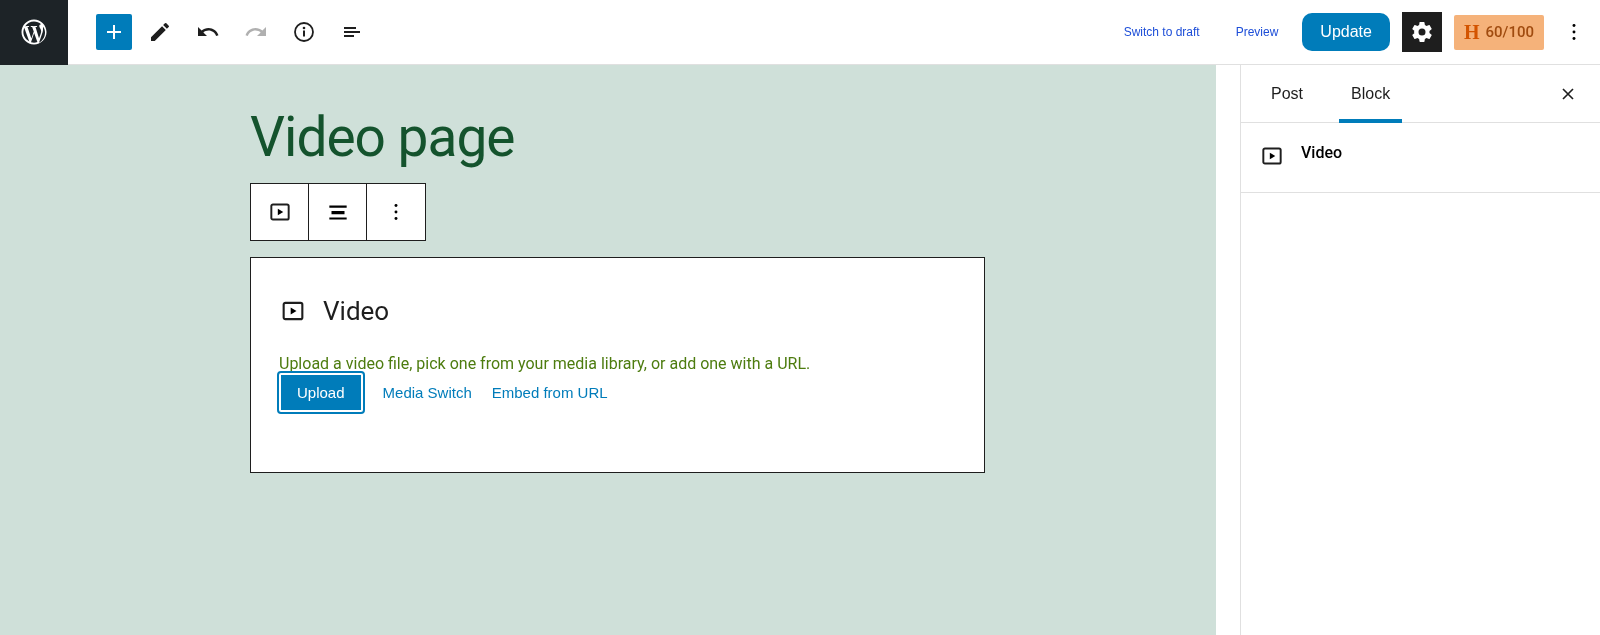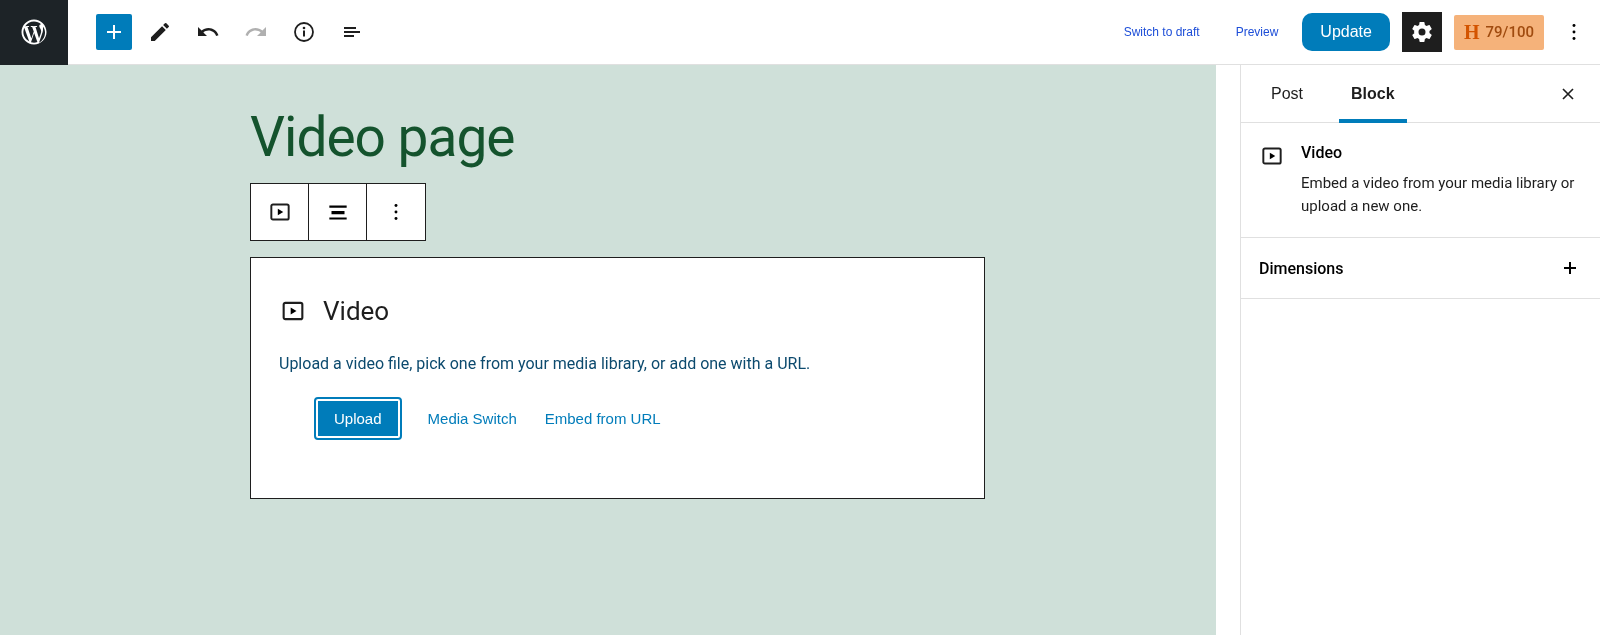--- a/index.html
+++ b/index.html
@@ -29,30 +29,30 @@
   .canvas { flex: 1; background: #cfe0d9; padding: 40px 50px 40px 250px; overflow: hidden; }
   .page-title { font-size: 55px; font-weight: 400; color: #14532d; letter-spacing: -1px; margin-bottom: 14px; }
   
   .block-toolbar { display: flex; border: 1px solid #1e1e1e; background: #fff; width: fit-content; margin-bottom: 16px; }
   .bt-btn { width: 58px; height: 56px; display: flex; align-items: center; justify-content: center; border: none; border-right: 1px solid #1e1e1e; background: #fff; cursor: pointer; }
   .bt-btn:last-child { border-right: none; }
   
   .block-placeholder { background: #fff; border: 1px solid #1e1e1e; padding: 38px 28px 60px; width: 735px; }
   .bp-head { display: flex; align-items: center; gap: 16px; margin-bottom: 28px; }
   .bp-head .label { font-size: 26px; color: #1e1e1e; }
-  .bp-instructions { font-size: 16px; color: #0c4a6e; margin-bottom: 26px; }
-  .bp-actions { display: flex; align-items: center; gap: 28px; margin-left: 37px; }
+  .bp-instructions { font-size: 16px; color: #4d7c0f; }
+  .bp-actions { display: flex; align-items: center; gap: 20px; }
   .upload-btn { background: #007cba; color: #fff; border: 2px solid #fff; outline: 2px solid #007cba; padding: 9px 16px; font-size: 15px; border-radius: 2px; cursor: pointer; }
   .text-action { color: #007cba; font-size: 15px; background: none; border: none; cursor: pointer; }
   
   
   .sidebar { width: 360px; border-left: 1px solid #e0e0e0; background: #fff; display: flex; flex-direction: column; margin-left: 24px; }
   .sb-tabs { display: flex; align-items: center; border-bottom: 1px solid #e0e0e0; height: 58px; padding: 0 18px; position: relative; }
   .sb-tab { font-size: 16px; padding: 0 12px; height: 100%; display: flex; align-items: center; color: #1e1e1e; border: none; background: none; cursor: pointer; position: relative; }
-  .sb-tab.active { font-weight: 700; }
+  .sb-tab.active { font-weight: 400; }
   .sb-tab.active::after { content: ""; position: absolute; left: 0; right: 0; bottom: -1px; height: 4px; background: #007cba; }
   .sb-tabs-gap { flex: 1; }
   .sb-close { background: none; border: none; cursor: pointer; font-size: 22px; padding: 4px; }
   
   .sb-block-info { padding: 20px 18px; border-bottom: 1px solid #e0e0e0; display: flex; gap: 16px; align-items: flex-start; }
   .sb-block-info .txt { flex: 1; }
   .sb-block-name { font-size: 16px; font-weight: 500; margin-bottom: 10px; }
   .sb-block-desc { font-size: 15px; color: #1e1e1e; line-height: 1.5; }
   
   .sb-panel { border-bottom: 1px solid #e0e0e0; padding: 18px; display: flex; align-items: center; justify-content: space-between; cursor: pointer; }
@@ -107,21 +107,21 @@
     <button class="link-btn">Switch to draft</button>
     <button class="link-btn">Preview</button>
     <button class="primary-btn">Update</button>
     <button class="settings-btn">
       <svg width="24" height="24" viewBox="0 0 24 24">
           <path d="M19.43 12.98c.04-.32.07-.64.07-.98s-.03-.66-.07-.98l2.11-1.65c.19-.15.24-.42.12-.64l-2-3.46c-.12-.22-.39-.3-.61-.22l-2.49 1c-.52-.4-1.08-.73-1.69-.98l-.38-2.65A.488.488 0 0014 2h-4c-.25 0-.46.18-.49.42l-.38 2.65c-.61.25-1.17.59-1.69.98l-2.49-1a.5.5 0 00-.61.22l-2 3.46a.5.5 0 00.12.64l2.11 1.65c-.4.32-.7.65-.7.98s.3.66.7.98l-2.11 1.65a.5.5 0 00-.12.64l2 3.46c.12.22.39.3.61.22l2.49-1c.52.4 1.08.73 1.69.98l.38 2.65c.3.24.24.42.49.42h4c.25 0 .46-.18.49-.42l.38-2.65c.61-.25 1.17-.59 1.69-.98l2.49 1c.22.08.49 0 .61-.22l2-3.46a.5.5 0 00-.12-.64l-2.11-1.65zM12 15.5A3.5 3.5 0 1112 8.5a3.5 3.5 0 010 7z"></path>
         </svg>
     </button>
     <div class="score-badge">
       <span class="h">H</span>
-      <span>79/100</span>
+      <span>60/100</span>
     </div>
     <button class="more-btn">
       <svg width="22" height="22" viewBox="0 0 24 24">
           <circle cx="12" cy="5" r="1.6"></circle>
           <circle cx="12" cy="12" r="1.6"></circle>
           <circle cx="12" cy="19" r="1.6"></circle>
         </svg>
     </button>
   </div>
 </div>
@@ -180,25 +180,18 @@
       </button>
     </div>
 
     <div class="sb-block-info">
       <svg width="26" height="26" viewBox="0 0 24 24">
           <rect x="4" y="5" width="16" height="14" rx="1.5" fill="none" stroke="#1e1e1e" stroke-width="1.8"></rect>
           <path d="M10 9l5 3-5 3z"></path>
         </svg>
       <div class="txt">
         <div class="sb-block-name">Video</div>
-        <div class="sb-block-desc">Embed a video from your media library or upload a new one.</div>
       </div>
     </div>
 
-    <div class="sb-panel">
-      <span class="sb-panel-title">Dimensions</span>
-      <svg width="24" height="24" viewBox="0 0 24 24">
-          <path d="M11 6h2v5h5v2h-5v5h-2v-5H6v-2h5z"></path>
-        </svg>
-    </div>
 
   </div>
 </div>
 
 </body></html>

